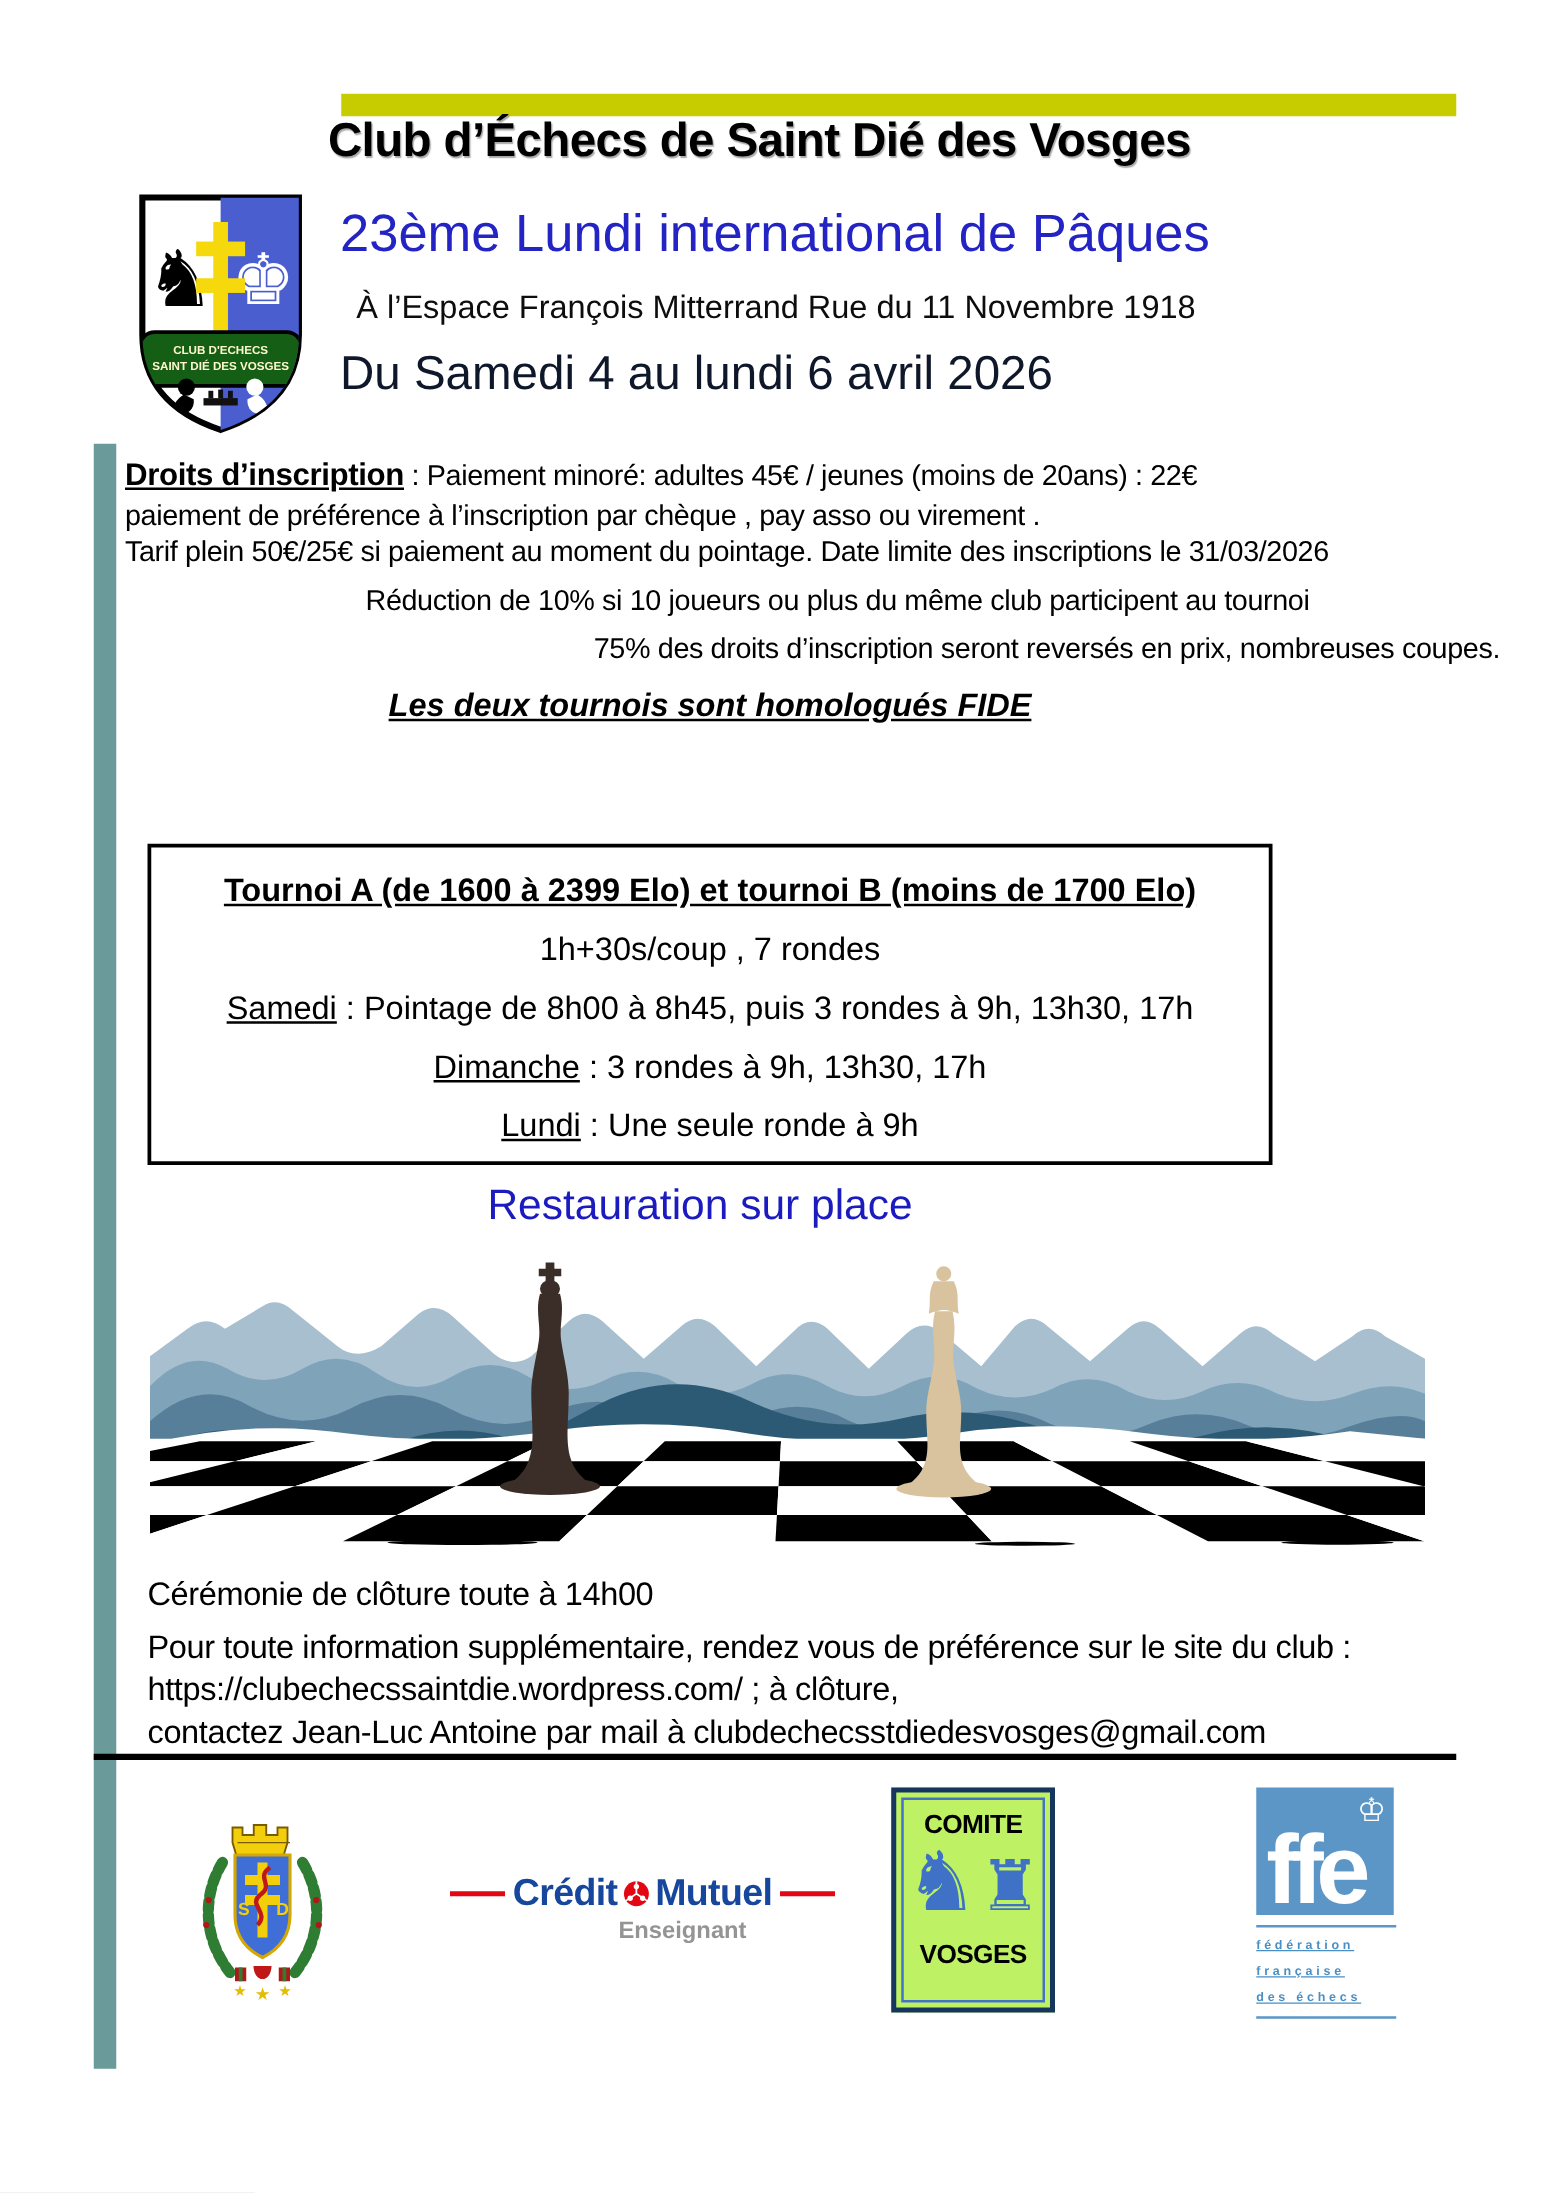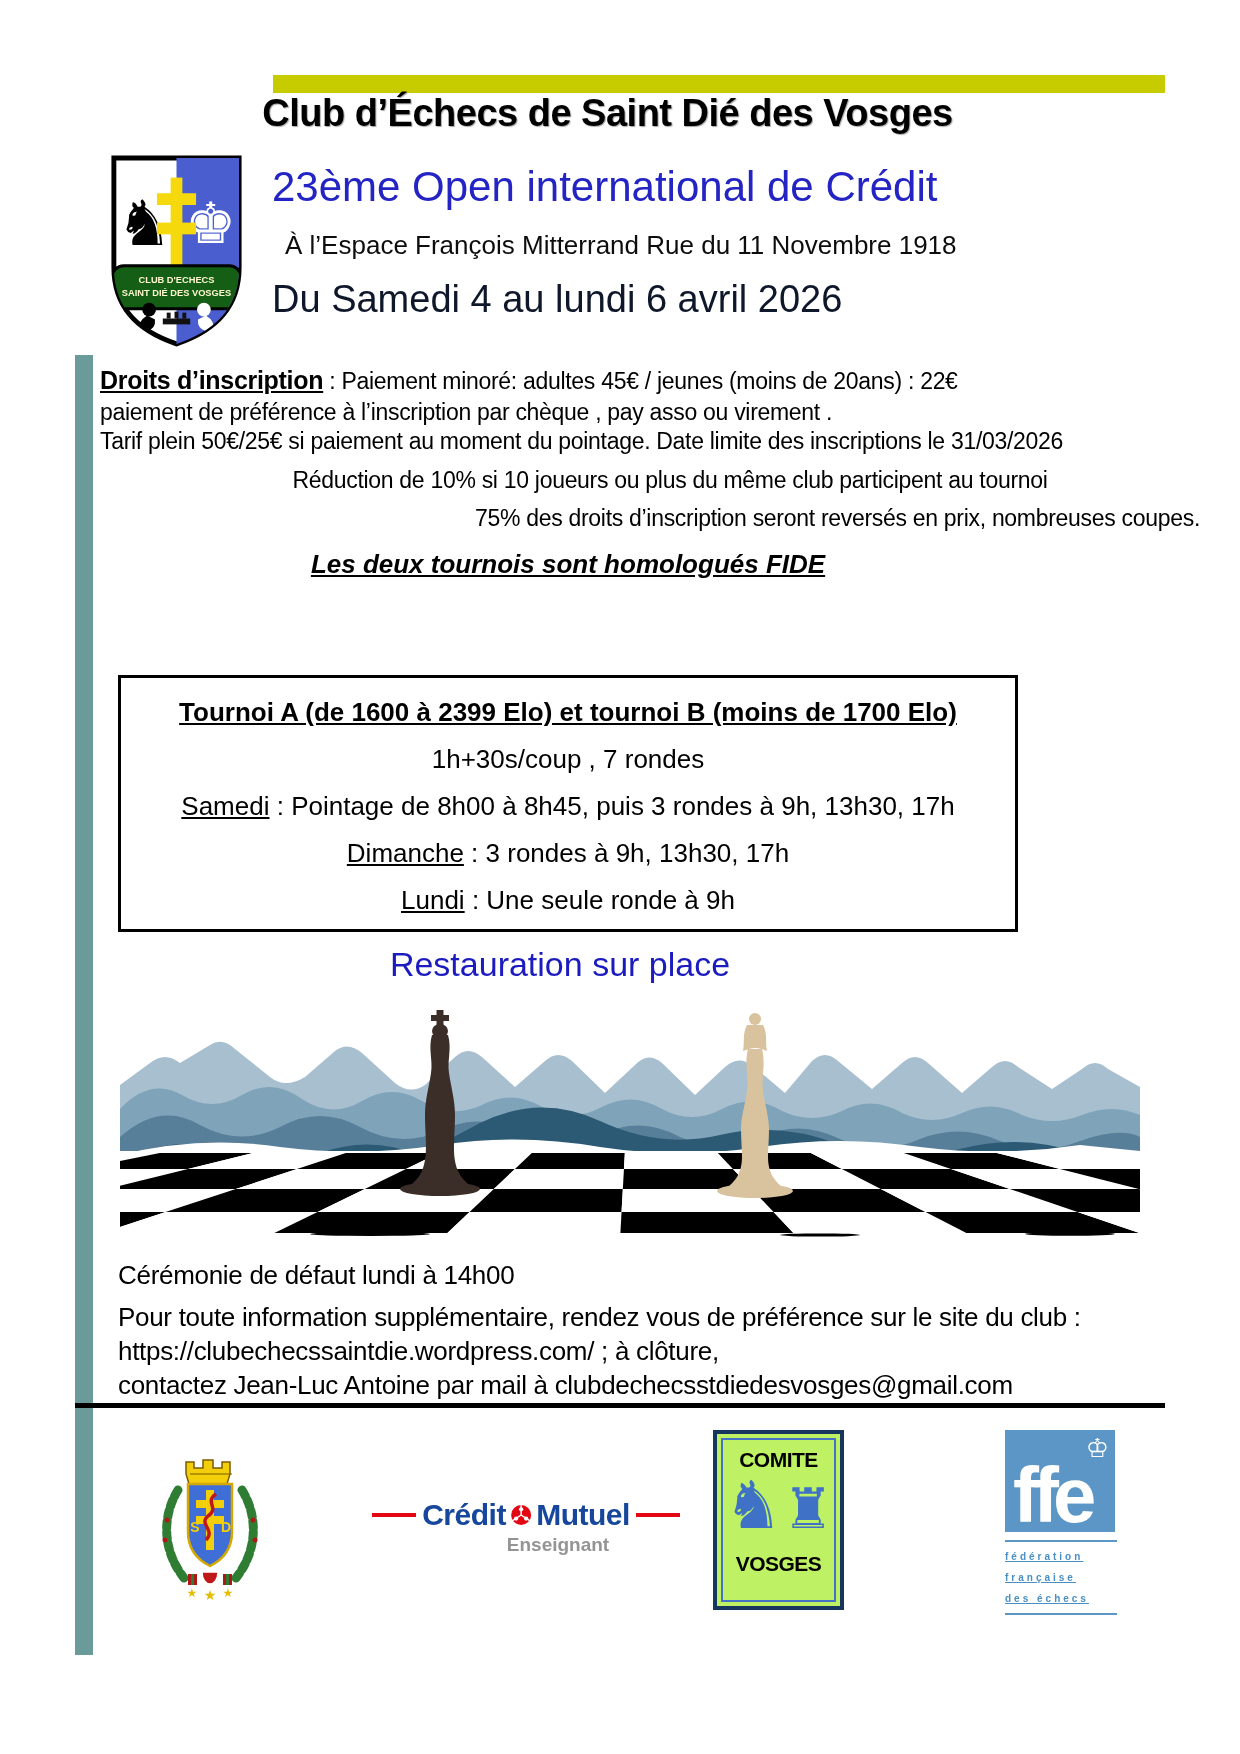--- a/index.html
+++ b/index.html
@@ -35,21 +35,21 @@
   .restauration{left:100px;top:945px;width:920px;text-align:center;font-size:34px;color:#1b1bc0;}
   .chess-scene{left:120px;top:1005px;width:1020px;height:235px;}
   
   .ceremony{left:118px;top:1260px;font-size:26px;letter-spacing:-0.3px;}
   .info1{left:118px;top:1302px;font-size:26px;letter-spacing:-0.3px;}
   .info2{left:118px;top:1336px;font-size:26px;letter-spacing:-0.3px;}
   .info3{left:118px;top:1370px;font-size:26px;letter-spacing:-0.3px;}
   .rule{left:75px;top:1403px;width:1090px;height:5px;background:#000;}
   
   .crest{left:150px;top:1450px;width:120px;height:150px;}
-  .cm{left:366px;top:1498px;width:320px;}
+  .cm{left:354px;top:1498px;width:320px;}
   .cm-row{display:flex;align-items:center;justify-content:center;}
   .cm-line{width:62px;height:4px;background:#e30613;margin:0 6px;}
   .cm-word{color:#16479c;font-weight:bold;font-size:30px;letter-spacing:-0.5px;}
   .cm-sub{color:#949494;font-weight:bold;font-size:19px;text-align:center;margin:2px 0 0 64px;}
   .comite-box{left:713px;top:1430px;width:131px;height:180px;border:4px solid #17365d;
               box-sizing:border-box;background:#bef264;}
   .comite-inner{position:absolute;left:4px;top:4px;right:4px;bottom:4px;border:2px solid #4472c4;
                 text-align:center;}
   .comite-word{font-weight:bold;font-size:21px;letter-spacing:-0.5px;margin-top:8px;}
   .comite-pieces{line-height:66px;height:76px;color:#3f72c6;}
@@ -99,21 +99,21 @@
           <rect x="68" y="163" width="4" height="7" fill="#111"></rect>
           <rect x="76" y="164" width="4" height="6" fill="#111"></rect>
         <circle cx="42" cy="161" r="7" fill="#000"></circle>
         <path d="M40,167 q-10,6 -8,16 l3,12 h7 l-2,-12 q9,-3 8,-12 z" fill="#000"></path>
         <circle cx="98" cy="161" r="7" fill="#fff"></circle>
         <path d="M100,167 q10,6 8,16 l-3,12 h-7 l2,-12 q-9,-3 -8,-12 z" fill="#fff"></path>
       </g>
     </g>
   </svg>
 
-  <div class="abs event-title">23ème Open international de Crédit</div>
+  <div class="abs event-title">23ème Lundi international de Pâques</div>
   <div class="abs venue">À l’Espace François Mitterrand Rue du 11 Novembre 1918</div>
   <div class="abs date-title">Du Samedi 4 au lundi 6 avril 2026</div>
 
   <div class="abs teal-bar"></div>
 
   <div class="abs bodyline t-l1">
     <span class="h-inscr">Droits d’inscription</span><span> : Paiement minoré: adultes  45€ / jeunes (moins de 20ans) : 22€</span>
   </div>
   <div class="abs bodyline t-l2">paiement de préférence à l’inscription par chèque , pay asso ou virement .</div>
   <div class="abs bodyline t-l3">Tarif plein 50€/25€ si paiement au moment du pointage. Date limite des inscriptions le 31/03/2026</div>
@@ -201,21 +201,21 @@
       <ellipse cx="320" cy="184" rx="40" ry="7"></ellipse>
     </g>
     <g fill="#d9c29e">
       <circle cx="635" cy="14" r="6"></circle>
       <path d="M627,20 C622,30 625,36 623,46 C634,42 636,42 647,46 C645,36 648,30 643,20 Z"></path>
       <path d="M628,44 C624,60 629,72 627,86 C625,100 621,112 621,124 C621,146 625,158 617,172 C612,180 605,184 600,187 L670,187 C665,184 658,180 653,172 C645,158 649,146 649,124 C649,112 645,100 643,86 C641,72 646,60 642,44 Z"></path>
       <ellipse cx="635" cy="186" rx="38" ry="7"></ellipse>
     </g>
   </svg>
 
-  <div class="abs ceremony">Cérémonie de défaut lundi à 14h00</div>
+  <div class="abs ceremony">Cérémonie de clôture toute à 14h00</div>
   <div class="abs info1">Pour toute information supplémentaire, rendez vous de préférence sur le site du club :</div>
   <div class="abs info2">
     <span>https://clubechecssaintdie.wordpress.com/</span><span> ; à clôture,</span>
   </div>
   <div class="abs info3">
     <span>contactez Jean-Luc Antoine par mail à </span><span>clubdechecsstdiedesvosges@gmail.com</span>
   </div>
 
   <div class="abs rule"></div>
 

